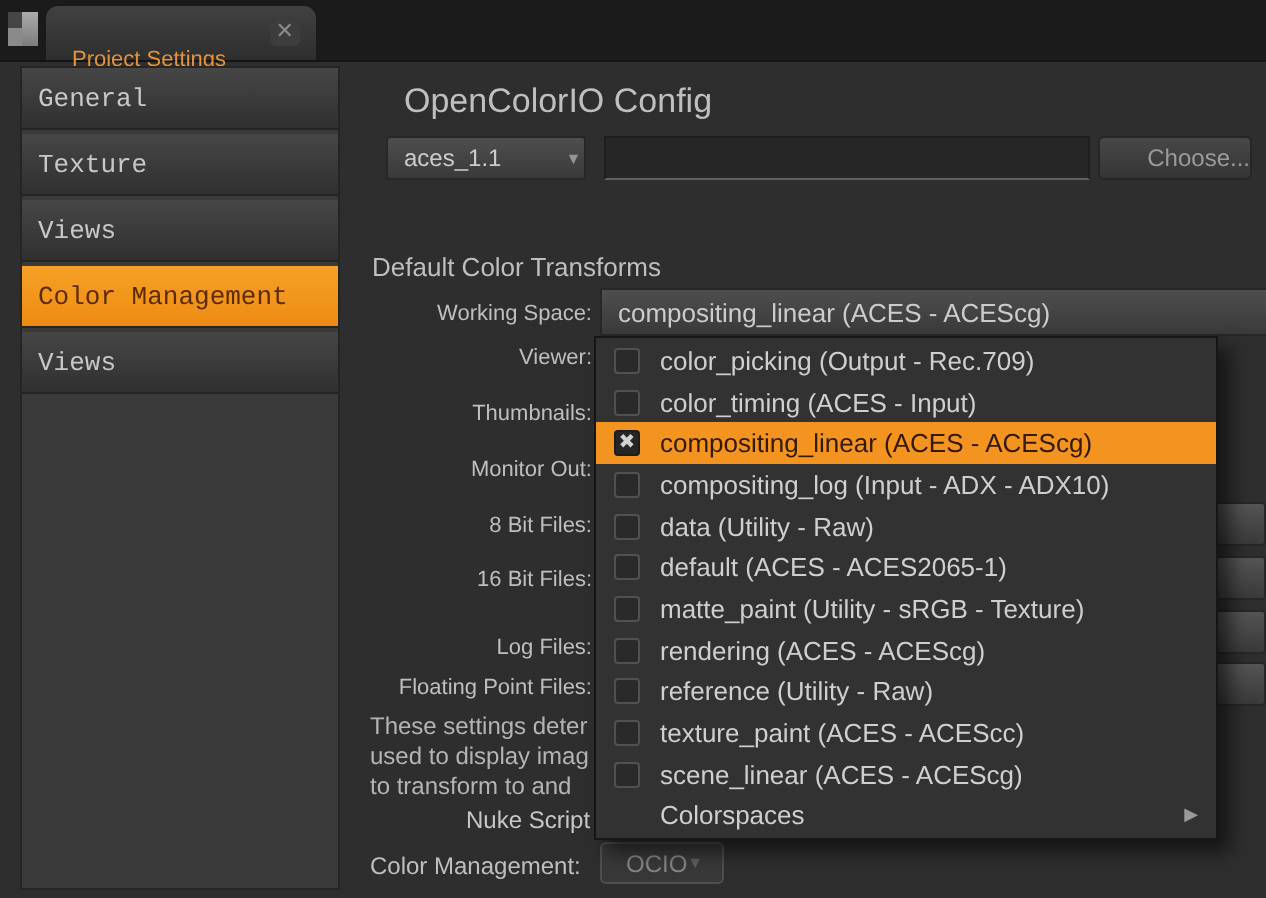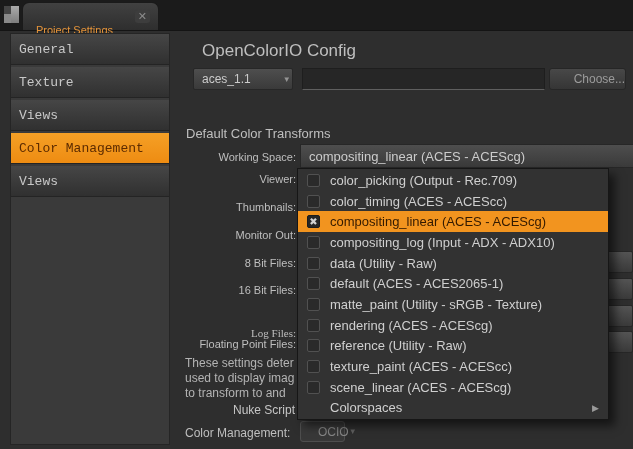--- a/index.html
+++ b/index.html
@@ -49,23 +49,23 @@
   .btn{
     position:absolute;box-sizing:border-box;text-align:center;
     background:linear-gradient(#484848,#353535);
     border:1px solid #262626;border-radius:3px;
     color:#9b9b9b;font-size:12px;display:flex;align-items:center;justify-content:flex-end;cursor:default;
   }
   .stub-select{position:absolute;left:302px;width:331px;height:22px;z-index:1;
     background:linear-gradient(#545454,#3a3a3a);border:1px solid #272727;border-radius:2px;box-sizing:border-box;}
   .desc{position:absolute;color:#b4b4b4;font-size:12px;white-space:nowrap;}
   .ocio-select{
-    position:absolute;left:300px;top:421px;width:45px;height:21px;box-sizing:border-box;
+    position:absolute;left:300px;top:421px;width:62px;height:21px;box-sizing:border-box;
     border:1px solid #4e4e4e;border-radius:3px;background:#383838;
-    color:#858585;font-size:12px;display:flex;align-items:center;padding:0 17px;
+    color:#858585;font-size:12px;display:flex;align-items:center;padding:0 12px;
   }
   .ocio-select .caret{color:#5f5f5f;}
   
   .menu{
     position:absolute;left:297px;top:168px;width:312px;z-index:5;
     background:#323232;border:1px solid #161616;box-sizing:border-box;
     box-shadow:6px 6px 9px rgba(0,0,0,0.55);padding:1px 0;
   }
   .menu-item{height:20.7px;display:flex;align-items:center;color:#cfcfcf;font-size:13px;cursor:default;}
   .menu-item .cb{
@@ -131,21 +131,21 @@
 <div class="rlbl" style="top:151px;">Working Space:</div>
 <div class="select" style="left:300px;top:144px;width:336px;height:24px;font-size:13px;border-radius:0;">
   <span>compositing_linear (ACES - ACEScg)</span>
 </div>
 
 <div class="rlbl" style="top:173px;">Viewer:</div>
 <div class="rlbl" style="top:201px;">Thumbnails:</div>
 <div class="rlbl" style="top:229px;">Monitor Out:</div>
 <div class="rlbl" style="top:257px;">8 Bit Files:</div>
 <div class="rlbl" style="top:284px;">16 Bit Files:</div>
-<div class="rlbl" style="top:327px;font-family:Liberation Serif, serif;">Log Files:</div>
+<div class="rlbl" style="top:318px;">Log Files:</div>
 <div class="rlbl" style="top:338px;">Floating Point Files:</div>
 
 <div class="stub-select" style="top:251px;"></div>
 <div class="stub-select" style="top:278px;"></div>
 <div class="stub-select" style="top:305px;"></div>
 <div class="stub-select" style="top:331px;"></div>
 
 <div class="desc" style="left:185px;top:356px;">These settings deter</div>
 <div class="desc" style="left:185px;top:371px;">used to display imag</div>
 <div class="desc" style="left:185px;top:386px;">to transform to and</div>
@@ -157,21 +157,21 @@
   <span class="caret">▼</span>
 </div>
 
 <div class="menu">
   <div class="menu-item">
     <span class="cb"></span>
     <span class="mi-label">color_picking (Output - Rec.709)</span>
   </div>
   <div class="menu-item">
     <span class="cb"></span>
-    <span class="mi-label">color_timing (ACES - ACEScc)</span>
+    <span class="mi-label">color_timing (ACES - Input)</span>
   </div>
   <div class="menu-item selected">
     <span class="cb">
         <span class="check">✖</span>
       </span>
     <span class="mi-label">compositing_linear (ACES - ACEScg)</span>
   </div>
   <div class="menu-item">
     <span class="cb"></span>
     <span class="mi-label">compositing_log (Input - ADX - ADX10)</span>

